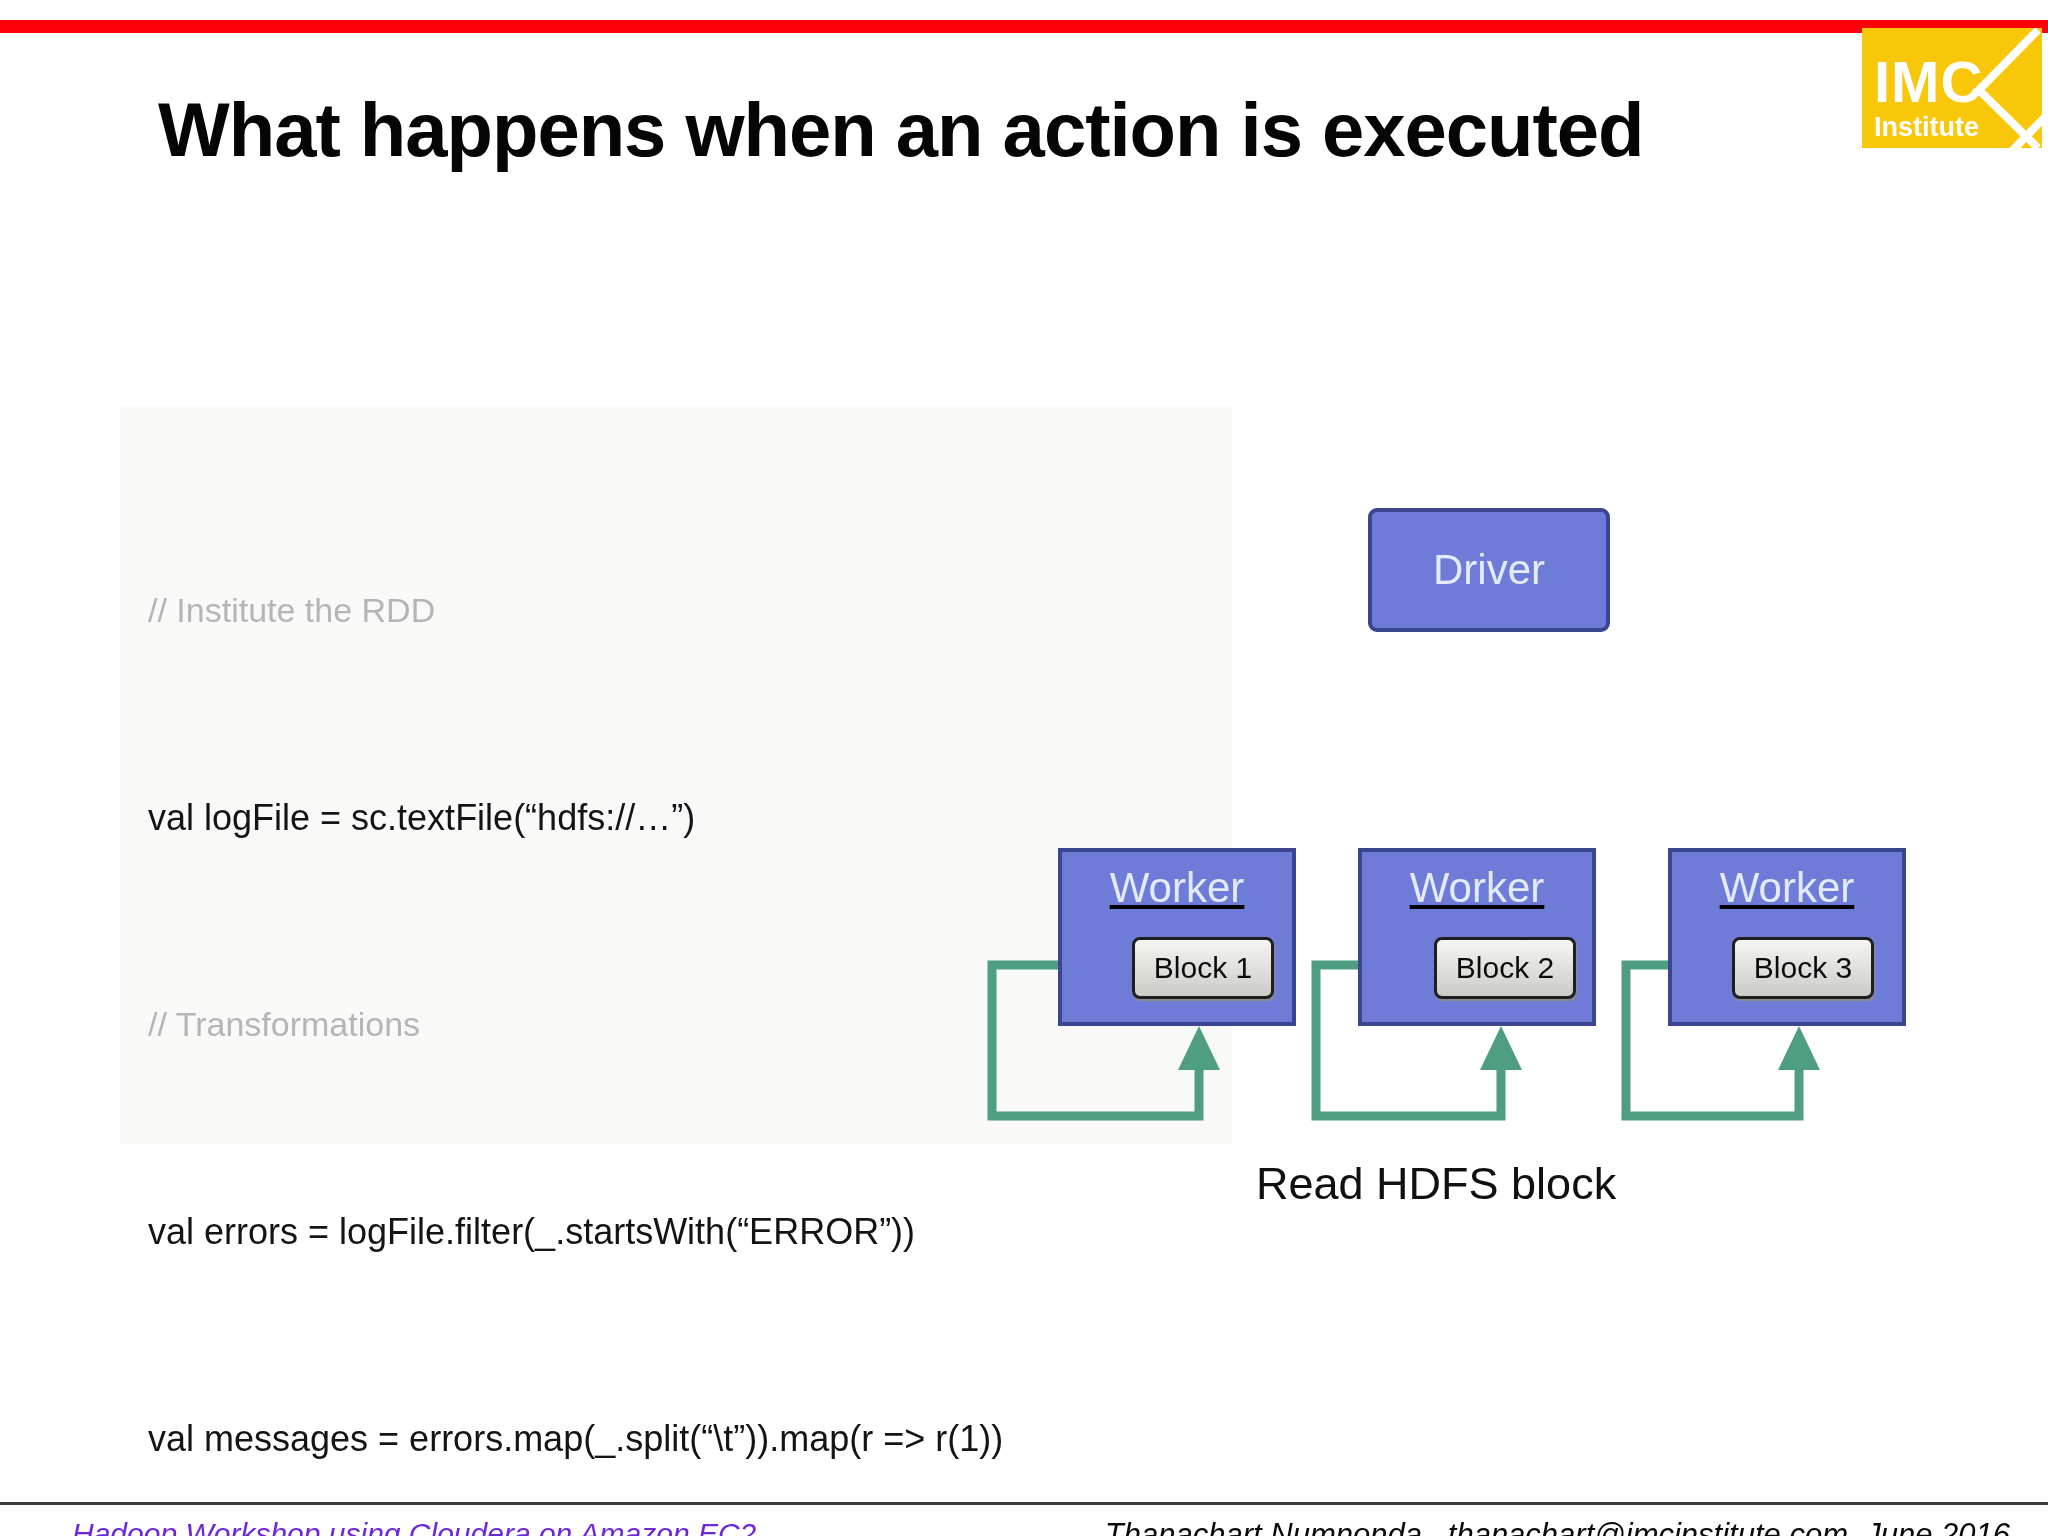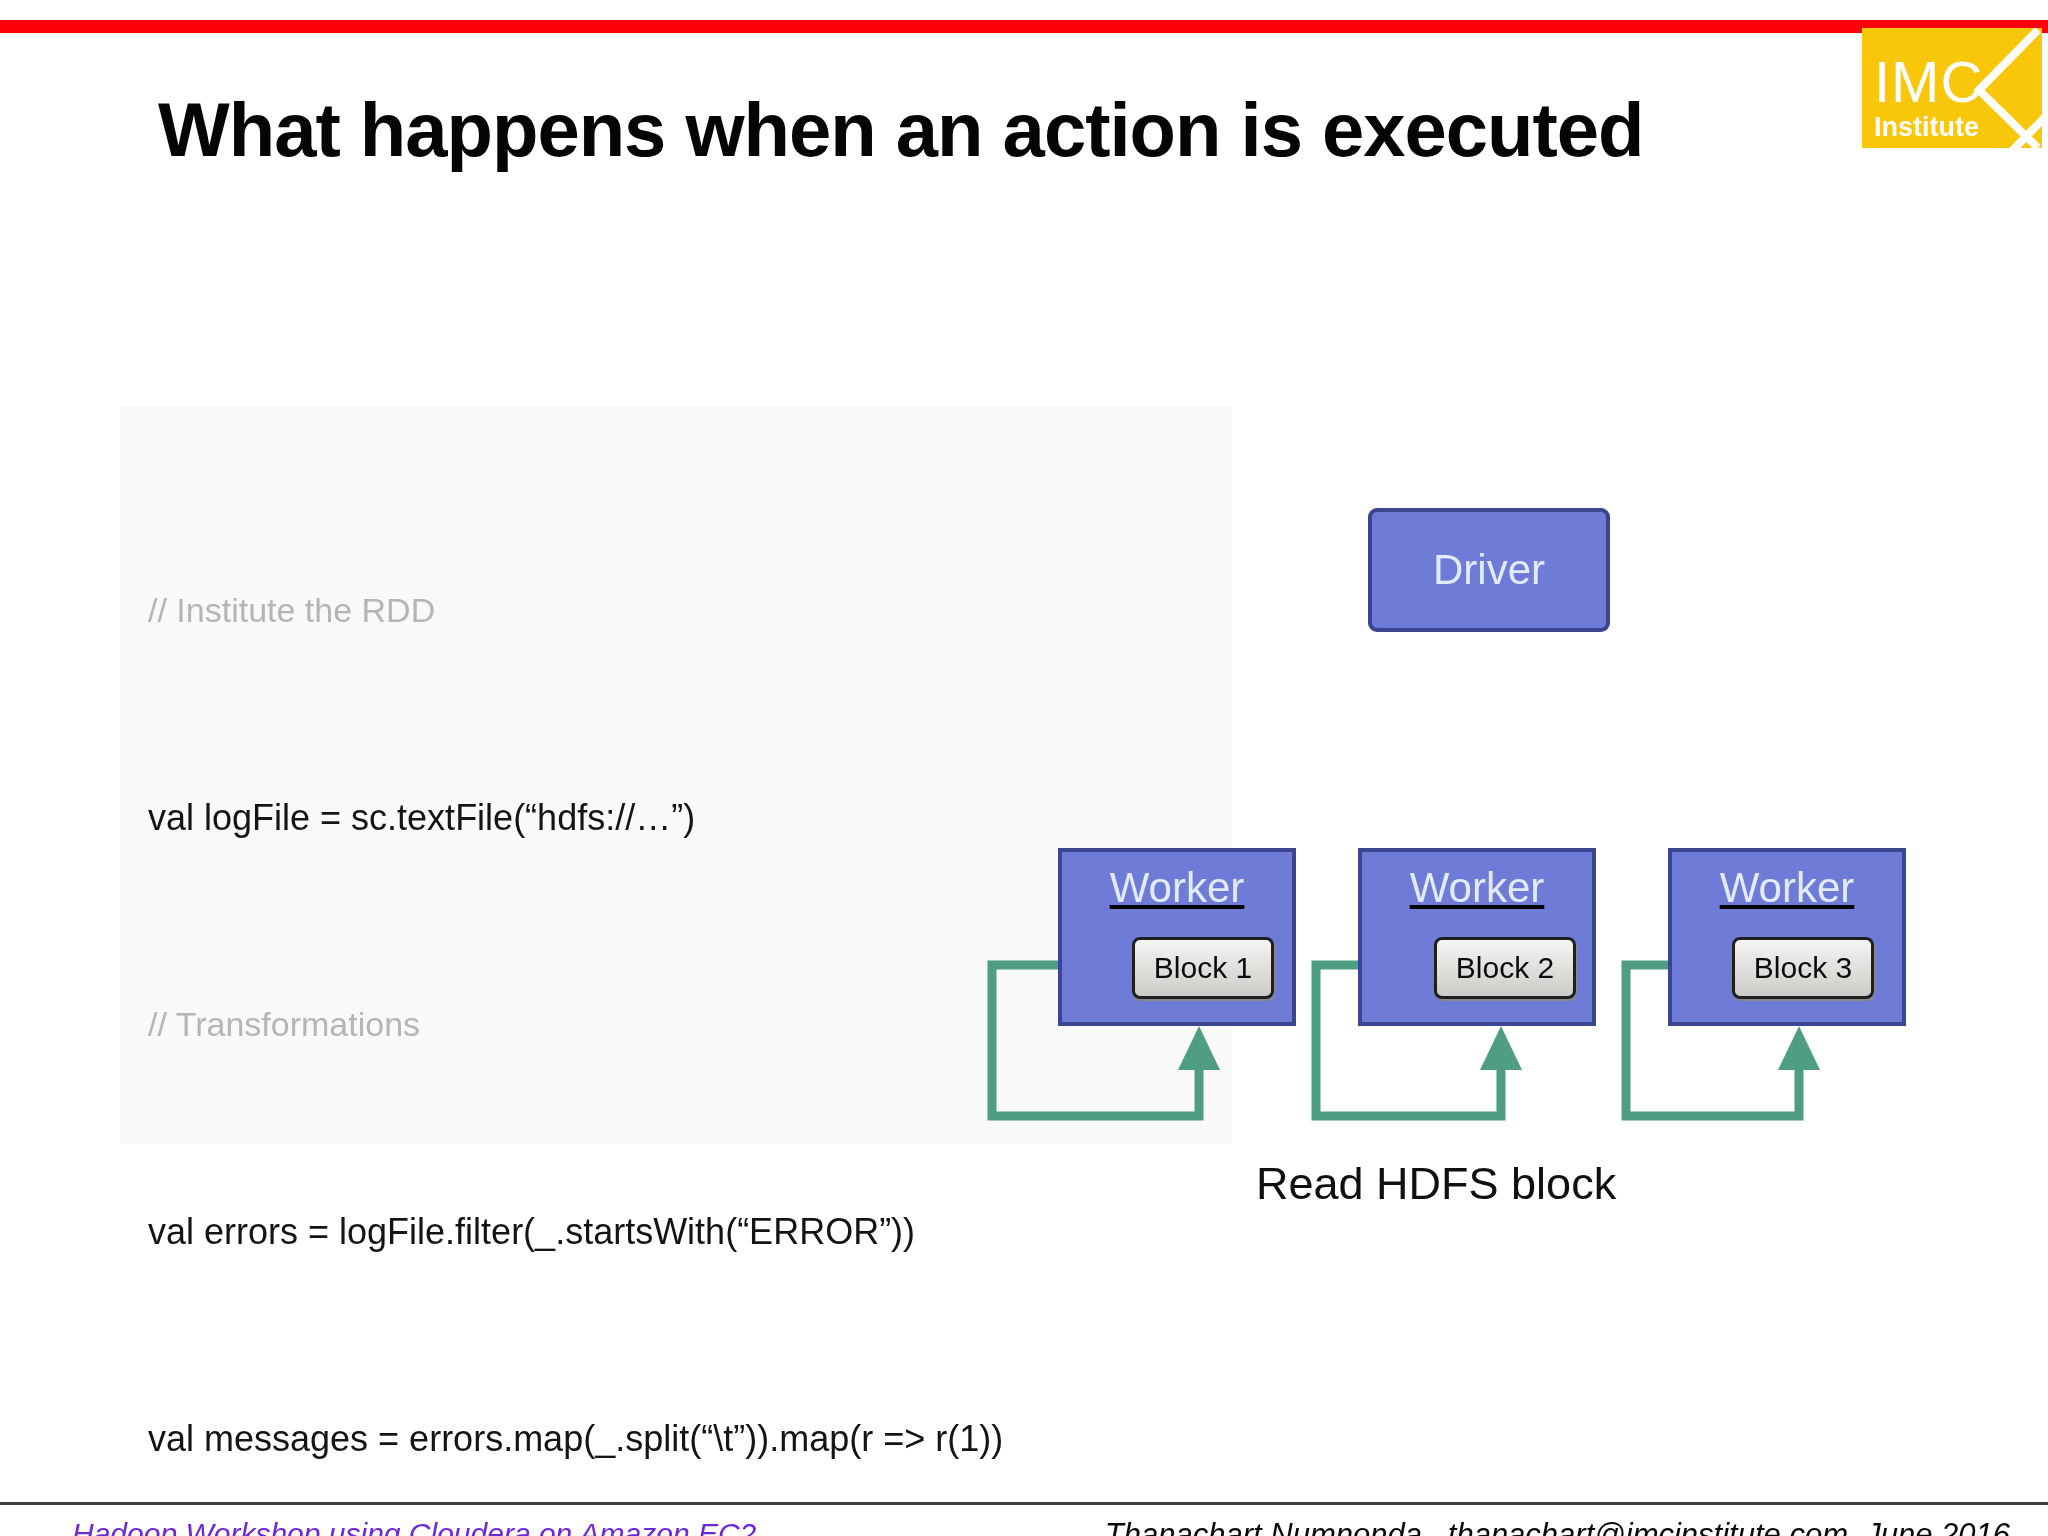--- a/index.html
+++ b/index.html
@@ -3,21 +3,21 @@
 <meta charset="utf-8">
 <style>
   html,body{margin:0;padding:0;background:#ffffff;}
   .slide{position:relative;width:2048px;height:1536px;background:#ffffff;overflow:hidden;
          font-family:"Liberation Sans","DejaVu Sans",sans-serif;color:#000;margin-top:20px;}
   .topbar{position:absolute;left:0;top:0;width:2048px;height:13px;background:#fb0006;}
   .title{position:absolute;left:158px;top:66px;font-size:76px;font-weight:700;
          letter-spacing:-1px;color:#050505;white-space:nowrap;}
   
   .logo{position:absolute;left:1862px;top:8px;width:180px;height:120px;background:#f8c70a;}
-  .logo .imc{position:absolute;left:12px;top:20px;font-size:58px;font-weight:400;color:#ffffff;letter-spacing:1px;}
+  .logo .imc{position:absolute;left:12px;top:20px;font-size:58px;font-weight:700;color:#ffffff;letter-spacing:1px;}
   .logo .inst{position:absolute;left:12px;top:84px;font-size:27px;font-weight:700;color:#ffffff;}
   .logo svg{position:absolute;left:0;top:0;}
   
   .code-panel{position:absolute;left:120px;top:386px;width:1112px;height:738px;background:#f9f9f8;}
   .code{position:absolute;left:148px;top:418px;font-size:36px;line-height:69px;white-space:pre;}
   .code .comment{color:#b5b5b5;font-size:34px;}
   .code .stmt{color:#141414;}
   .code div{height:69px;}
   
   .node{position:absolute;background:#6e7cd8;border:4px solid #3b4590;box-sizing:border-box;}

